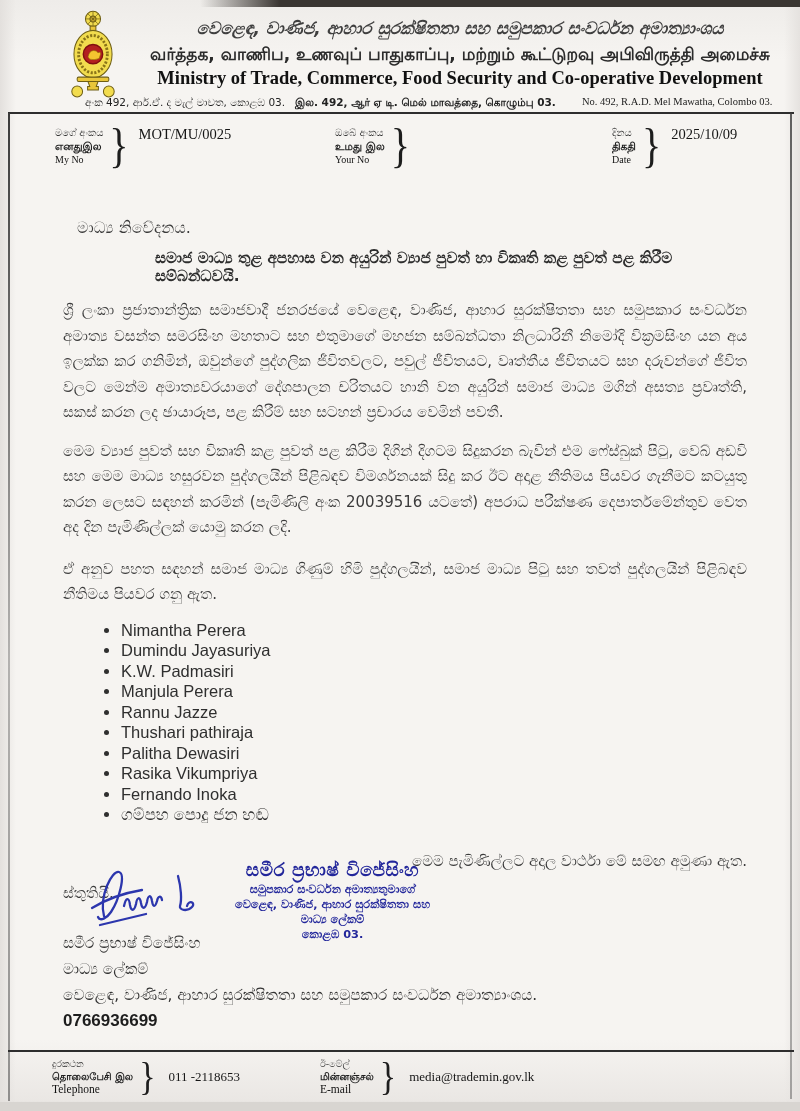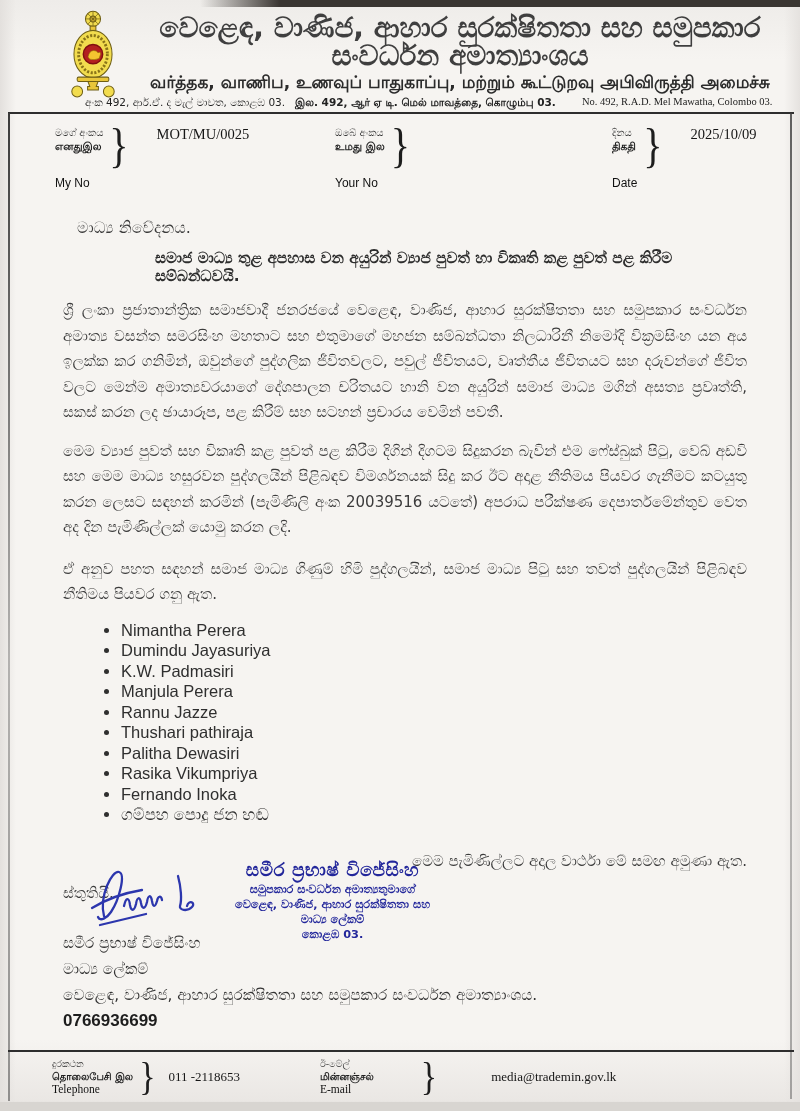--- a/index.html
+++ b/index.html
@@ -17,37 +17,37 @@
   .rule{position:absolute;left:8px;width:786px;height:2px;background:#2e2e2e;}
   .rule.top{top:112px;}
   .rule.bottom{top:1050px;height:2px;}
   .vborder{position:absolute;width:2px;background:linear-gradient(180deg,#3a3a3a,rgba(70,70,70,.35) 55%,rgba(70,70,70,.55));}
   .vborder.l{left:8px;top:113px;height:988px;}
   .vborder.r{left:790px;top:113px;height:986px;opacity:.8;}
 
   
   .emblem{position:absolute;left:70px;top:8px;width:46px;height:98px;}
   .hdr{position:absolute;left:130px;top:14px;width:660px;text-align:center;}
-  .hdr .si{font-size:28px;font-weight:600;color:#3f3f3f;line-height:28px;}
+  .hdr .si{font-size:17px;font-weight:600;color:#3f3f3f;line-height:28px;font-style:italic;}
   .hdr .ta{font-size:17px;font-weight:700;color:#2b2b2b;line-height:24px;}
   .hdr .en{font-size:18.5px;font-weight:700;color:#111;line-height:25px;font-family:"Liberation Serif","DejaVu Serif",serif;}
   .addr{position:absolute;top:96px;font-size:10.5px;color:#222;white-space:nowrap;}
   .addr.si{left:85px;}
   .addr.ta{left:295px;font-weight:700;}
   .addr.en{left:582px;font-family:"Liberation Serif","DejaVu Serif",serif;}
 
   
   .ref-group{position:absolute;top:126px;display:flex;align-items:flex-start;}
   .ref-labels{display:flex;flex-direction:column;line-height:13.5px;}
   .ref-labels .si{font-size:10px;color:#333;}
   .ref-labels .ta{font-size:10.5px;font-weight:700;color:#1f1f1f;}
-  .ref-labels .en{font-size:12px;color:#111;font-family:Liberation Sans, sans-serif;margin-top:24px;}
+  .ref-labels .en{font-size:10px;color:#111;font-family:Liberation Serif, serif;}
   .brace{font-family:"Liberation Serif","DejaVu Serif",serif;font-size:40px;font-weight:300;
     color:#1d1d1d;transform:scaleY(1.2);margin:0 4px 0 6px;line-height:40px;}
-  .ref-value{font-family:"Liberation Serif","DejaVu Serif",serif;font-size:14.5px;color:#161616;margin-left:24px;white-space:nowrap;}
+  .ref-value{font-family:"Liberation Serif","DejaVu Serif",serif;font-size:14.5px;color:#161616;margin-left:6px;white-space:nowrap;}
   .ref-g1{left:55px;} .ref-g2{left:335px;} .ref-g3{left:612px;}
 
   
   .body-block{position:absolute;left:63px;top:214px;width:684px;font-size:15px;color:#3b3b3b;}
   .salutation{margin:4px 0 0 14px;font-size:16px;}
   .subject{margin:12px 0 0 92px;font-weight:700;font-size:15.3px;color:#2e2e2e;}
   .para{margin-top:13px;line-height:25.5px;text-align:justify;}
   .para.p3{margin-top:16px;}
   ul.accused{margin:12px 0 0 0;padding-left:58px;list-style:disc;}
   ul.accused li{font-family:"Liberation Sans","DejaVu Sans",sans-serif;font-size:16.5px;color:#2f2f2f;line-height:20.5px;}
@@ -63,21 +63,21 @@
   .sign-block .phone{font-weight:700;font-size:17px;color:#1d1d1d;font-family:"Liberation Sans","DejaVu Sans",sans-serif;}
 
   
   .foot-group{position:absolute;top:1058px;display:flex;align-items:center;}
   .foot-labels{display:flex;flex-direction:column;line-height:12.5px;}
   .foot-labels .si{font-size:9.5px;color:#333;}
   .foot-labels .ta{font-size:10px;font-weight:700;color:#1f1f1f;}
   .foot-labels .en{font-size:11.5px;color:#111;font-family:"Liberation Serif","DejaVu Serif",serif;}
   .foot-group .brace{font-size:34px;line-height:34px;}
   .foot-value{font-family:"Liberation Serif","DejaVu Serif",serif;font-size:13px;color:#161616;margin-left:9px;white-space:nowrap;}
-  .foot-g1{left:52px;} .foot-g2{left:320px;gap:41px;}
+  .foot-g1{left:52px;} .foot-g2{left:320px;}
 </style>
 </head>
 <body>
 
 <div class="page">
   <div class="edge-shade l"></div>
   <div class="edge-shade r"></div>
   <div class="top-band"></div>
 
   <svg class="emblem" viewBox="0 0 64 132">
@@ -98,20 +98,21 @@
       <rect x="10" y="94" width="44" height="6" rx="2" fill="#e9c63a"></rect>
       <circle cx="10" cy="114" r="7.5"></circle>
       <circle cx="54" cy="114" r="7.5"></circle>
       <path d="M25,100 h14 l-2.5,7 h3 v5 h-15 v-5 h3 z" fill="#e9c63a"></path>
     </g>
   </svg>
 
   <div class="hdr">
     <div class="si">වෙළෙඳ, වාණිජ, ආහාර සුරක්ෂිතතා සහ සමුපකාර සංවර්ධන අමාත්‍යාංශය</div>
     <div class="ta">வர்த்தக, வாணிப, உணவுப் பாதுகாப்பு, மற்றும் கூட்டுறவு அபிவிருத்தி அமைச்சு</div>
+    <div class="en">Ministry of Trade, Commerce, Food Security and Co-operative Development</div>
   </div>
 
   <div class="addr si">අංක 492, ආර්.ඒ. ද මැල් මාවත, කොළඹ 03.</div>
   <div class="addr ta">இல. 492, ஆர் ஏ டி. மெல் மாவத்தை, கொழும்பு 03.</div>
   <div class="addr en">No. 492, R.A.D. Mel Mawatha, Colombo 03.</div>
 
   <div class="rule top"></div>
   <div class="vborder l"></div>
   <div class="vborder r"></div>
 

